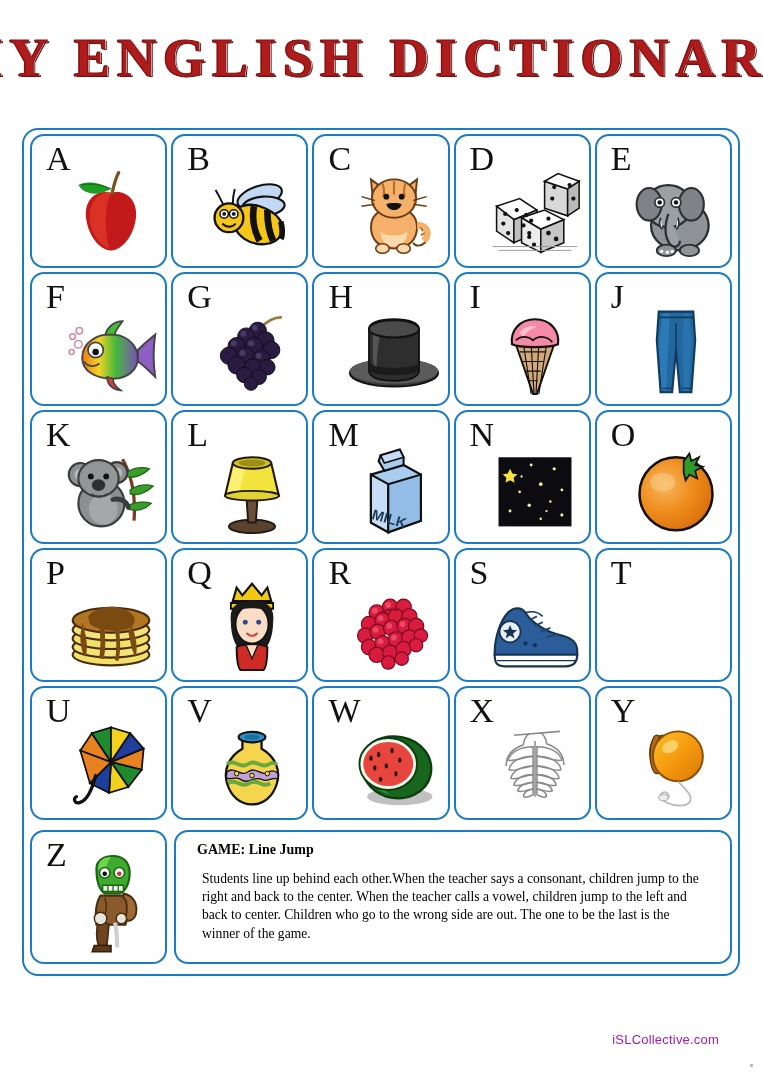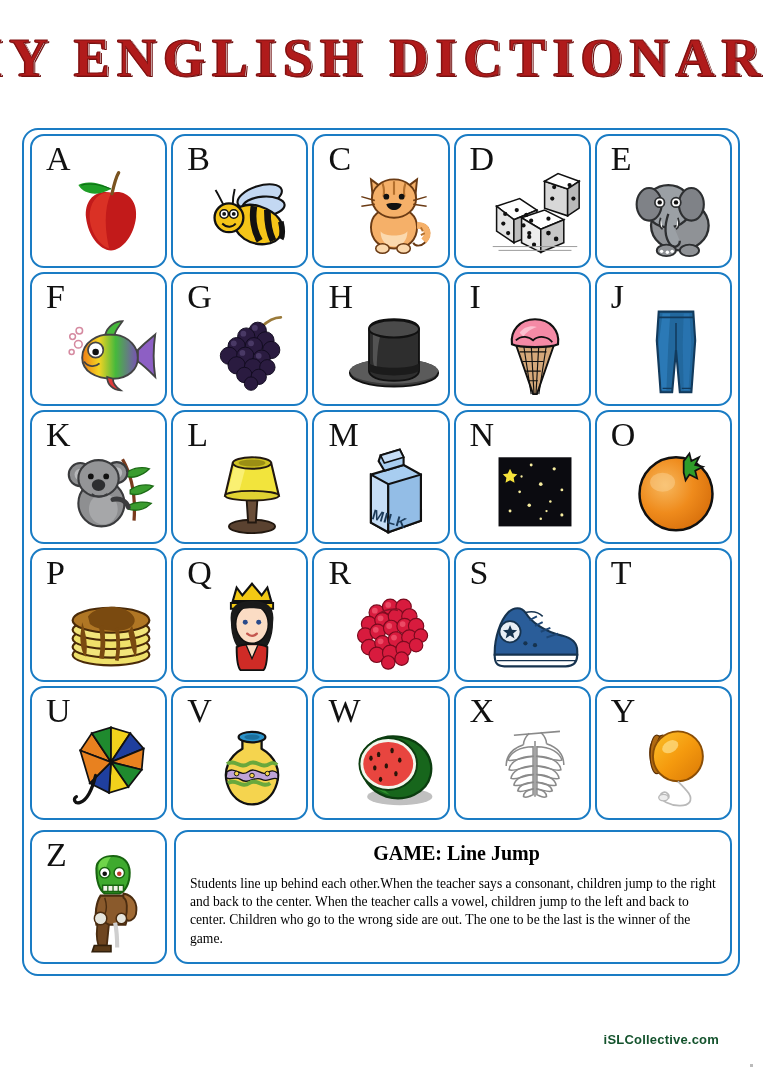--- a/index.html
+++ b/index.html
@@ -55,38 +55,38 @@
   .art svg{width:100%;height:100%;display:block;}
 
   
   .gamebox{
     position:absolute;left:174px;top:830px;width:558px;height:134px;
     border:2px solid #1a7cc4;border-radius:14px;background:#fff;
     box-sizing:border-box;padding:10px 14px;
   }
   .game-title{
     font-family:"Liberation Serif", serif;
-    font-size:20px;font-weight:700;color:#000;margin:0 0 10px 7px;text-align:center;
+    font-size:14px;font-weight:700;color:#000;margin:0 0 10px 7px;
   }
   .game-text{
     font-family:"Liberation Serif", serif;
-    font-size:13.6px;color:#000;line-height:1.34;margin:0;
+    font-size:13.6px;color:#000;line-height:1.34;margin:12px;
   }
   .zcell{
     position:absolute;left:30px;top:830px;width:137px;height:134px;
     border:2px solid #1a7cc4;border-radius:14px;background:#fff;
     box-sizing:border-box;overflow:hidden;
   }
   .zcell .letter{position:absolute;left:14px;top:4px;font-size:34px;color:#111;}
   .zcell .art{position:absolute;right:14px;bottom:4px;width:78px;height:104px;}
 
   .watermark{
     position:absolute;right:44px;bottom:32px;
     font-family:"Liberation Sans", sans-serif;
-    font-size:13px;font-weight:700;color:#14532d;letter-spacing:.2px;
+    font-size:13px;font-weight:400;color:#a21caf;letter-spacing:.2px;
   }
   .dot{position:absolute;right:10px;bottom:12px;width:3px;height:3px;background:#bbb;}
 </style>
 </head>
 <body>
 
 <div class="page">
 
   <div class="title-wrap">
     <div class="title">MY  ENGLISH  DICTIONARY</div>

